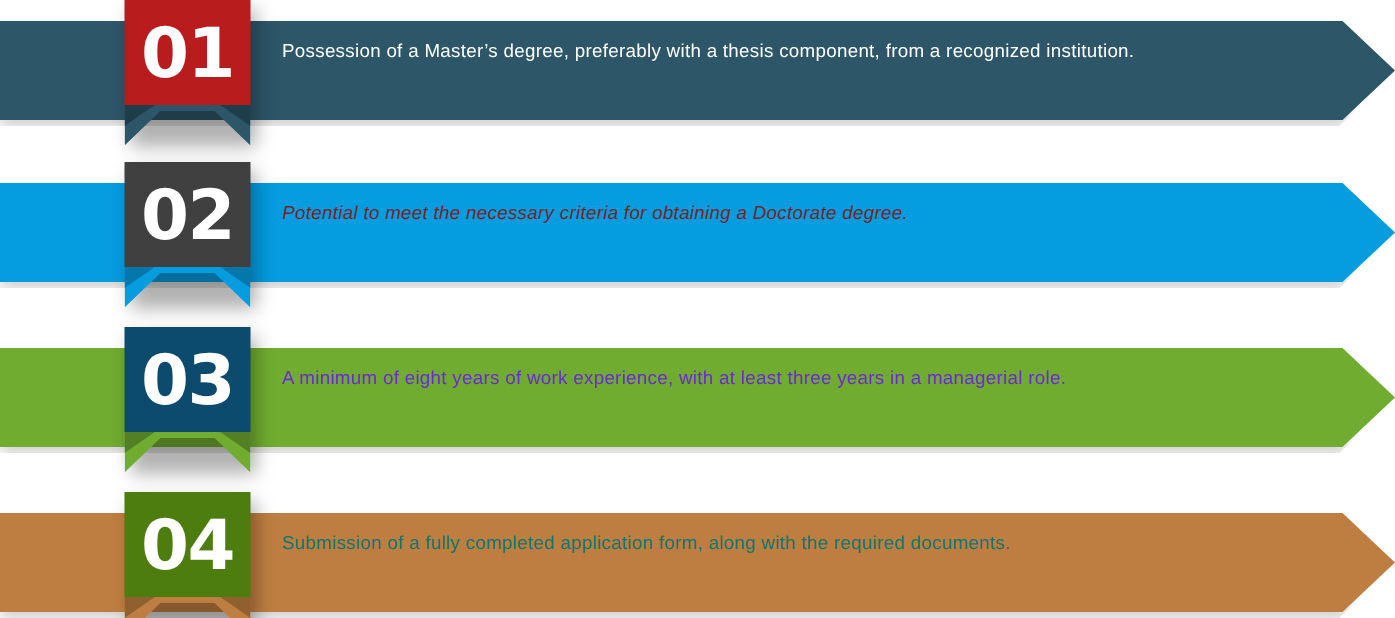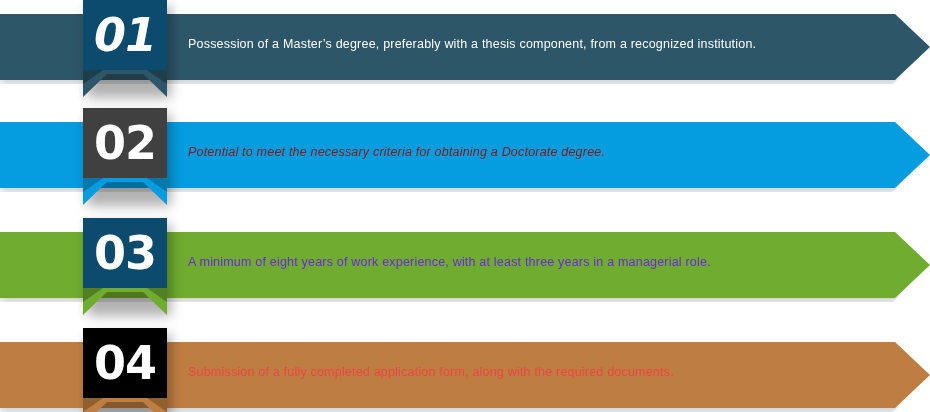--- a/index.html
+++ b/index.html
@@ -30,21 +30,21 @@
     width:898px;height:66px;
     background:rgba(0,0,0,0.20);
     filter:blur(5px);
     clip-path:polygon(0 0, 893px 0, 928px 33px, 893px 66px, 0 66px);
     -webkit-clip-path:polygon(0 0, 893px 0, 928px 33px, 893px 66px, 0 66px);
   }
 
   
   .desc{
     position:absolute;
-    left:188px;top:14px;
+    left:188px;top:4px;
     height:60px;
     width:690px;
     display:flex;align-items:center;
     color:#ffffff;
     font-size:12.5px;
     letter-spacing:.2px;
     line-height:1.35;
     white-space:nowrap;
   }
 
@@ -97,21 +97,21 @@
 
   <div class="step" style="top:0px;">
     <div class="bar-shadow"></div>
     <div class="bar" id="bar0" style="background: rgb(45, 86, 104);"></div>
     <div class="desc" style="color: rgb(255, 255, 255);">Possession of a Master’s degree, preferably with a thesis component, from a recognized institution.</div>
     <div class="badge">
       <div class="badge-shadow"></div>
       <div class="badge-tails" id="tails0" style="background: rgb(45, 86, 104);"></div>
       <div class="fold-l" id="foldl0" style="background: rgb(31, 62, 76);"></div>
       <div class="fold-r" id="foldr0" style="background: rgb(31, 62, 76);"></div>
-      <div class="badge-face" id="face0" style="background: #0c4a6e; font-style: italic;">
+      <div class="badge-face" id="face0" style="background: #b91c1c;">
         <span class="badge-num">01</span>
       </div>
     </div>
   </div>
 
   <div class="step" style="top:108px;">
     <div class="bar-shadow"></div>
     <div class="bar" id="bar1" style="background: rgb(5, 156, 224);"></div>
     <div class="desc" style="color: #7f1d1d; font-style: italic;">Potential to meet the necessary criteria for obtaining a Doctorate degree.</div>
     <div class="badge">
@@ -136,25 +136,25 @@
       <div class="fold-r" id="foldr2" style="background: rgb(83, 128, 36);"></div>
       <div class="badge-face" id="face2" style="background: #0c4a6e;">
         <span class="badge-num">03</span>
       </div>
     </div>
   </div>
 
   <div class="step" style="top:328px;">
     <div class="bar-shadow"></div>
     <div class="bar" id="bar3" style="background: rgb(191, 126, 65);"></div>
-    <div class="desc" style="color: #ef4444;">Submission of a fully completed application form, along with the required documents.</div>
+    <div class="desc" style="color: #0f766e;">Submission of a fully completed application form, along with the required documents.</div>
     <div class="badge">
       <div class="badge-shadow"></div>
       <div class="badge-tails" id="tails3" style="background: rgb(191, 126, 65);"></div>
       <div class="fold-l" id="foldl3" style="background: rgb(144, 96, 47);"></div>
       <div class="fold-r" id="foldr3" style="background: rgb(144, 96, 47);"></div>
-      <div class="badge-face" id="face3" style="background: #000000;">
+      <div class="badge-face" id="face3" style="background: #4d7c0f;">
         <span class="badge-num">04</span>
       </div>
     </div>
   </div>
 
 </div>
 
 </body></html>

